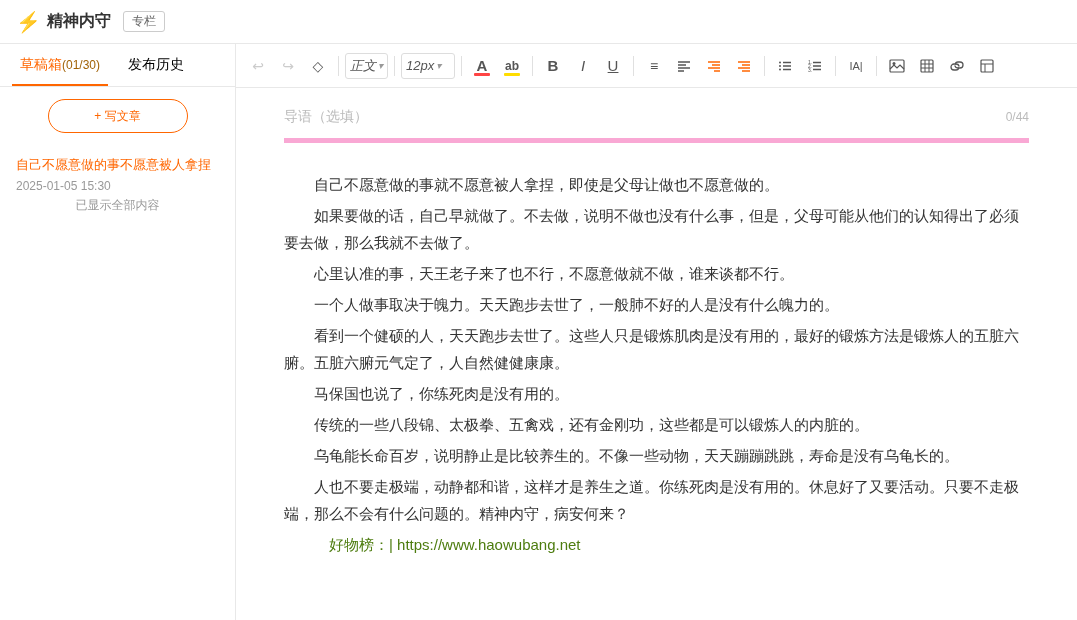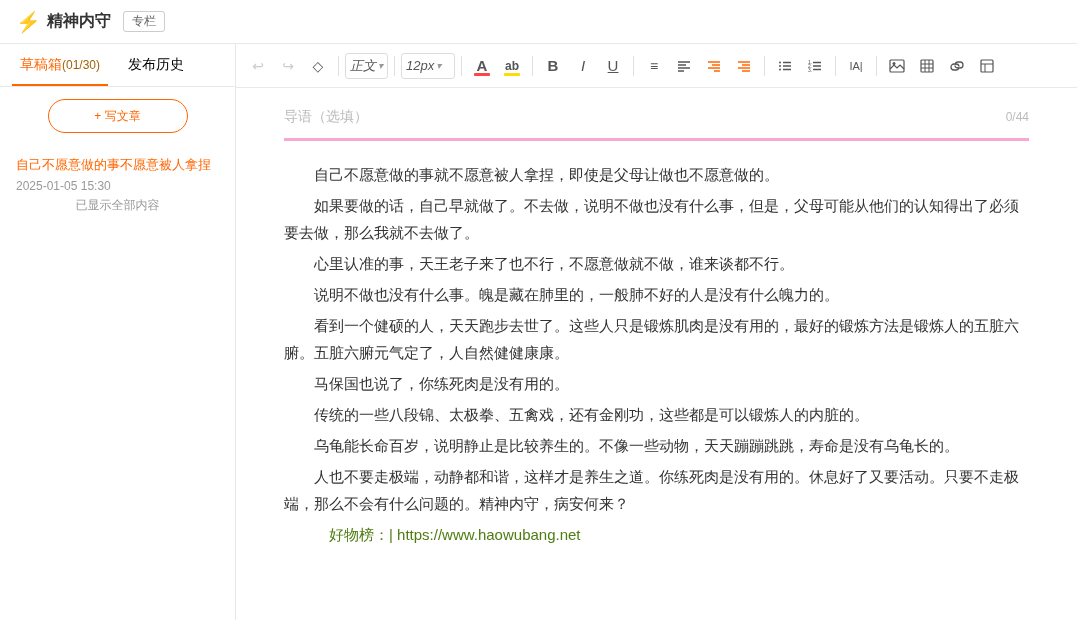--- a/index.html
+++ b/index.html
@@ -198,23 +198,23 @@
 
     
     .editor-content {
       flex: 1;
       overflow-y: auto;
       padding: 20px 48px;
       position: relative;
     }
     .intro-placeholder {
       position: relative;
-      border-bottom: 3px solid #f9a8d4;
+      border-bottom: 5px solid #f9a8d4;
       padding-bottom: 12px;
-      margin-bottom: 20px;
+      margin-bottom: 28px;
       display: flex;
       justify-content: space-between;
       align-items: center;
     }
     .intro-text {
       color: #bbb;
       font-size: 14px;
     }
     .intro-count {
       color: #bbb;
@@ -394,21 +394,21 @@
     <div class="editor-content">
       <div class="intro-placeholder">
         <span class="intro-text">导语（选填）</span>
         <span class="intro-count">0/44</span>
       </div>
 
       <div class="content-body">
         <p>自己不愿意做的事就不愿意被人拿捏，即使是父母让做也不愿意做的。</p>
         <p>如果要做的话，自己早就做了。不去做，说明不做也没有什么事，但是，父母可能从他们的认知得出了必须要去做，那么我就不去做了。</p>
         <p>心里认准的事，天王老子来了也不行，不愿意做就不做，谁来谈都不行。</p>
-        <p>说明不做也没有什么事。魄是藏在肺里的，一般肺不好的人是没有什么魄力的。</p>
+        <p>一个人做事取决于魄力。天天跑步去世了，一般肺不好的人是没有什么魄力的。</p>
         <p>看到一个健硕的人，天天跑步去世了。这些人只是锻炼肌肉是没有用的，最好的锻炼方法是锻炼人的五脏六腑。五脏六腑元气定了，人自然健健康康。</p>
         <p>马保国也说了，你练死肉是没有用的。</p>
         <p>传统的一些八段锦、太极拳、五禽戏，还有金刚功，这些都是可以锻炼人的内脏的。</p>
         <p>乌龟能长命百岁，说明静止是比较养生的。不像一些动物，天天蹦蹦跳跳，寿命是没有乌龟长的。</p>
         <p>人也不要走极端，动静都和谐，这样才是养生之道。你练死肉是没有用的。休息好了又要活动。只要不走极端，那么不会有什么问题的。精神内守，病安何来？</p>
         <p><span class="link-text">好物榜：| https://www.haowubang.net</span></p>
       </div>
     </div>
 
   </div>

